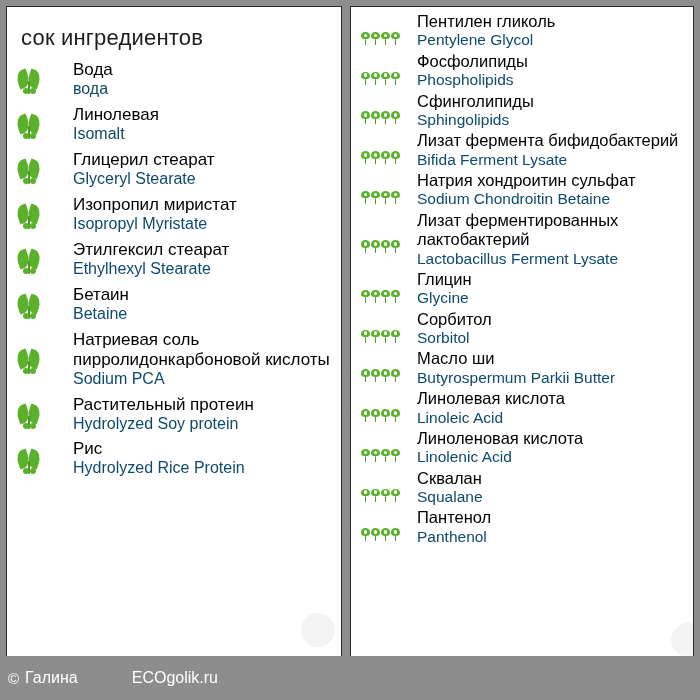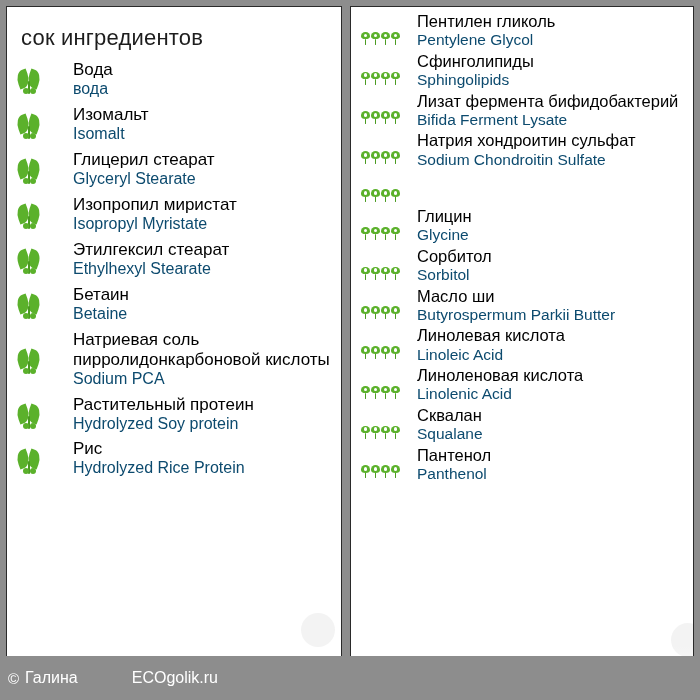--- a/index.html
+++ b/index.html
@@ -269,21 +269,21 @@
         <div class="icon">
           <div class="sprout">
               <div class="big-leaf l1"></div>
               <div class="big-leaf l2"></div>
               <div class="stem2"></div>
               <div class="seed"></div>
               <div class="seed2"></div>
             </div>
         </div>
         <div class="texts">
-          <div class="name-ru">Изомальт</div>
+          <div class="name-ru">Линолевая</div>
           <div class="name-en">Isomalt</div>
         </div>
       </div>
 
       <div class="row">
         <div class="icon">
           <div class="sprout">
               <div class="big-leaf l1"></div>
               <div class="big-leaf l2"></div>
               <div class="stem2"></div>
@@ -421,20 +421,46 @@
                 <div class="blob"></div>
               </div>
           </div>
         </div>
         <div class="texts">
           <div class="name-ru">Пентилен гликоль</div>
           <div class="name-en">Pentylene Glycol</div>
         </div>
       </div>
 
+      <div class="row compact">
+        <div class="icon">
+          <div class="mini-row" style="position:absolute;bottom:3px;">
+            <div class="leaf small" style="left:0px;">
+                <div class="stem"></div>
+                <div class="blob"></div>
+              </div>
+            <div class="leaf small" style="left:10px;">
+                <div class="stem"></div>
+                <div class="blob"></div>
+              </div>
+            <div class="leaf small" style="left:20px;">
+                <div class="stem"></div>
+                <div class="blob"></div>
+              </div>
+            <div class="leaf small" style="left:30px;">
+                <div class="stem"></div>
+                <div class="blob"></div>
+              </div>
+          </div>
+        </div>
+        <div class="texts">
+          <div class="name-ru">Фосфолипиды</div>
+          <div class="name-en">Phospholipids</div>
+        </div>
+      </div>
 
       <div class="row compact">
         <div class="icon">
           <div class="mini-row" style="position:absolute;bottom:3px;">
             <div class="leaf small" style="left:0px;">
                 <div class="stem"></div>
                 <div class="blob"></div>
               </div>
             <div class="leaf small" style="left:10px;">
                 <div class="stem"></div>
@@ -499,44 +525,48 @@
                 <div class="blob"></div>
               </div>
             <div class="leaf small" style="left:30px;">
                 <div class="stem"></div>
                 <div class="blob"></div>
               </div>
           </div>
         </div>
         <div class="texts">
           <div class="name-ru">Натрия хондроитин сульфат</div>
-          <div class="name-en">Sodium Chondroitin Sulfate</div>
-        </div>
-      </div>
-
-      <div class="row compact">
-        <div class="icon">
-          <div class="mini-row" style="position:absolute;bottom:3px;">
-            <div class="leaf small" style="left:0px;">
-                <div class="stem"></div>
-                <div class="blob"></div>
-              </div>
-            <div class="leaf small" style="left:10px;">
-                <div class="stem"></div>
-                <div class="blob"></div>
-              </div>
-            <div class="leaf small" style="left:20px;">
-                <div class="stem"></div>
-                <div class="blob"></div>
-              </div>
-            <div class="leaf small" style="left:30px;">
-                <div class="stem"></div>
-                <div class="blob"></div>
-              </div>
-          </div>
+          <div class="name-en">Sodium Chondroitin Betaine</div>
+        </div>
+      </div>
+
+      <div class="row compact">
+        <div class="icon">
+          <div class="mini-row" style="position:absolute;bottom:3px;">
+            <div class="leaf small" style="left:0px;">
+                <div class="stem"></div>
+                <div class="blob"></div>
+              </div>
+            <div class="leaf small" style="left:10px;">
+                <div class="stem"></div>
+                <div class="blob"></div>
+              </div>
+            <div class="leaf small" style="left:20px;">
+                <div class="stem"></div>
+                <div class="blob"></div>
+              </div>
+            <div class="leaf small" style="left:30px;">
+                <div class="stem"></div>
+                <div class="blob"></div>
+              </div>
+          </div>
+        </div>
+        <div class="texts">
+          <div class="name-ru">Лизат ферментированных лактобактерий</div>
+          <div class="name-en">Lactobacillus Ferment Lysate</div>
         </div>
       </div>
 
       <div class="row compact">
         <div class="icon">
           <div class="mini-row" style="position:absolute;bottom:3px;">
             <div class="leaf small" style="left:0px;">
                 <div class="stem"></div>
                 <div class="blob"></div>
               </div>

